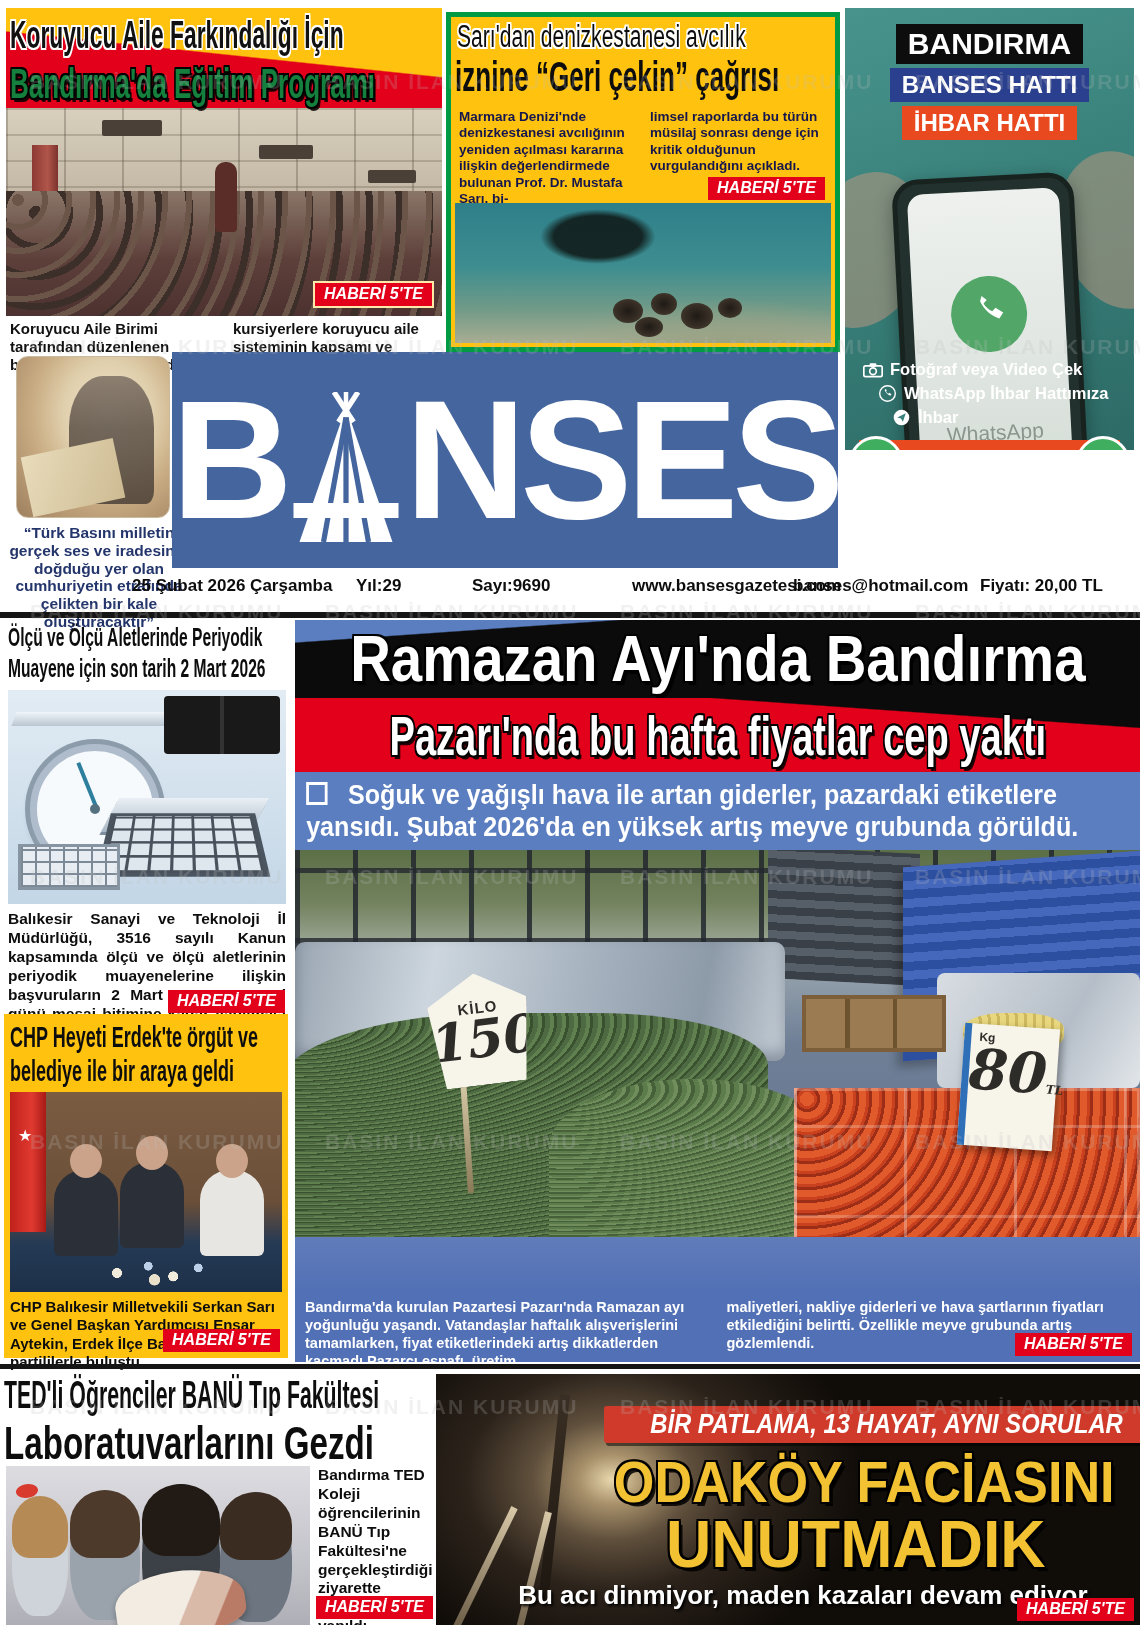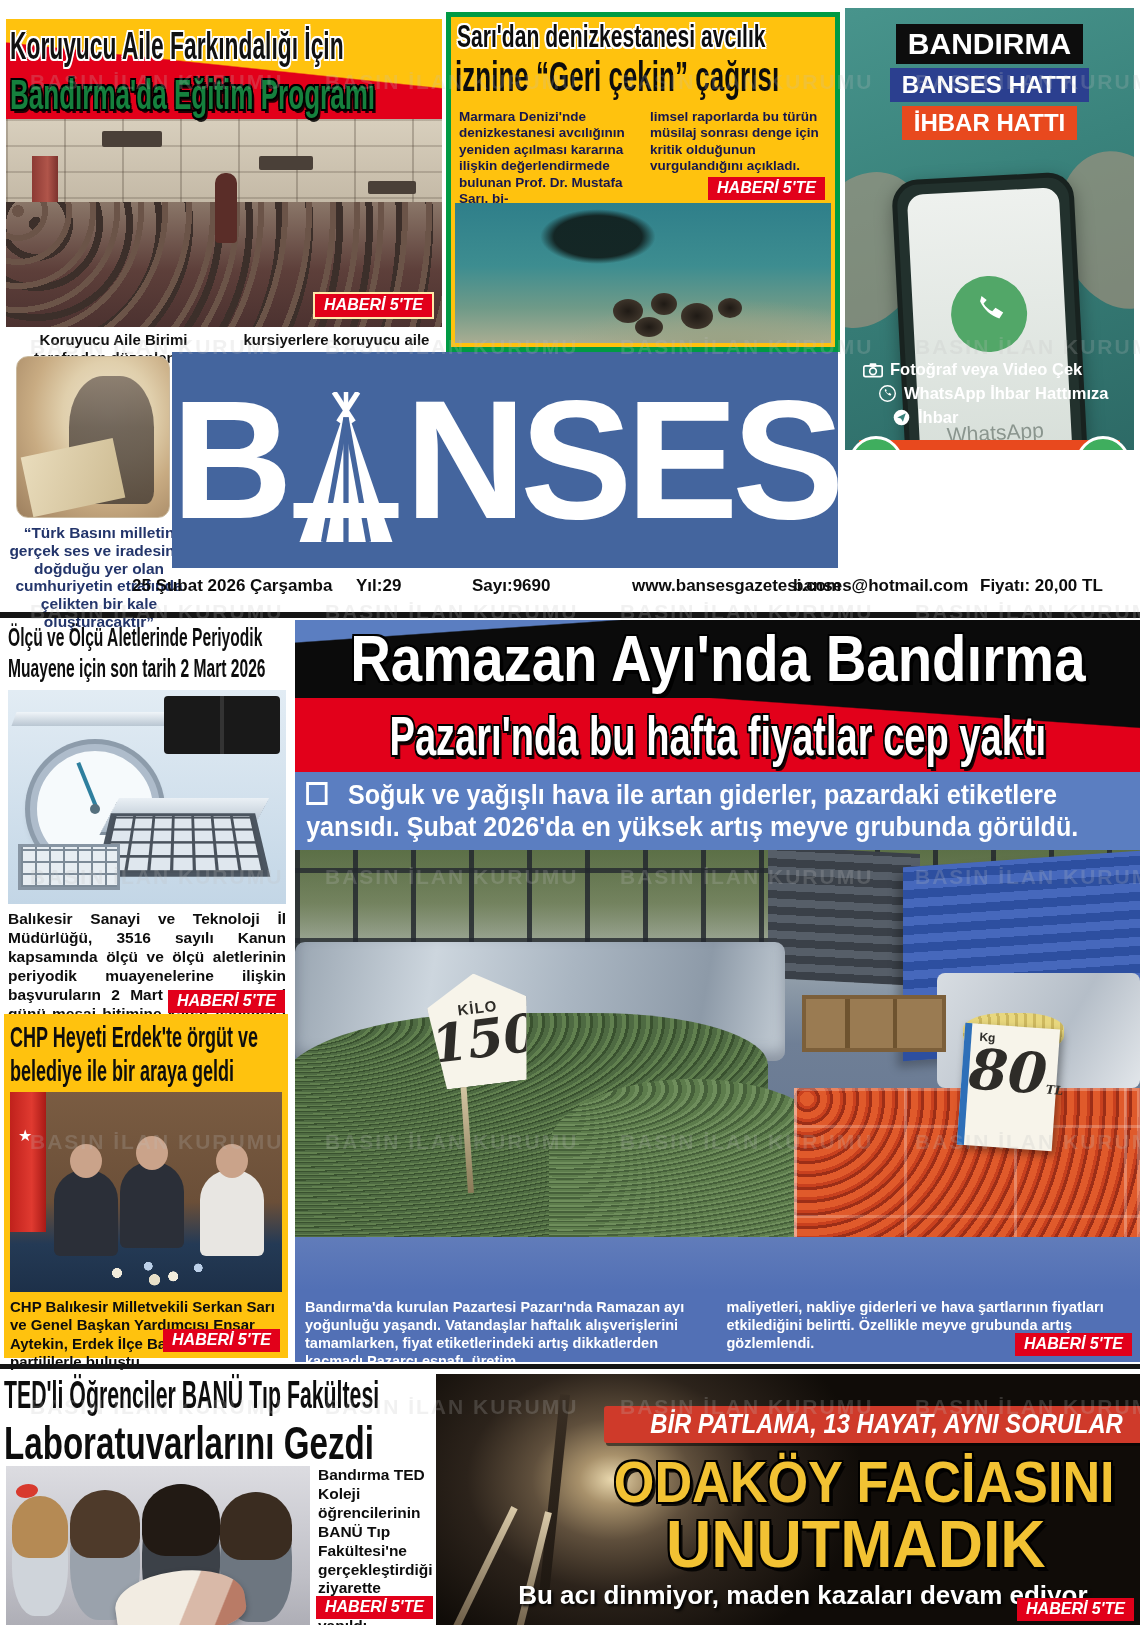--- a/index.html
+++ b/index.html
@@ -7,21 +7,21 @@
         font-family:"Liberation Sans",sans-serif;color:#111;}
   .abs{position:absolute;}
   .cx{display:inline-block;white-space:nowrap;transform-origin:0 50%;}
   .cxc{display:inline-block;white-space:nowrap;transform-origin:50% 50%;}
   .ow{text-shadow:-2px -2px 0 #fff,0 -2px 0 #fff,2px -2px 0 #fff,-2px 0 0 #fff,2px 0 0 #fff,-2px 2px 0 #fff,0 2px 0 #fff,2px 2px 0 #fff;}
   .ob{text-shadow:-2px -2px 0 #000,0 -2px 0 #000,2px -2px 0 #000,-2px 0 0 #000,2px 0 0 #000,-2px 2px 0 #000,0 2px 0 #000,2px 2px 0 #000,4px 4px 0 rgba(0,0,0,.85);}
   .badge{background:#e2001a;color:#fff;font-style:italic;font-weight:bold;font-size:16px;
          padding:2px 9px 3px;display:inline-block;letter-spacing:0;}
   h1,h2,h3,p{margin:0;}
   
-  .sk{left:6px;top:19px;width:436px;height:348px;text-align:center;}
+  .sk{left:6px;top:8px;width:436px;height:348px;}
   .sk-head{position:absolute;left:0;top:0;width:100%;height:100px;
            background:linear-gradient(186deg,#ffc20e 47%,#e2001a 48%);}
   .sk-h1{position:absolute;left:4px;top:6px;font-weight:bold;color:#111;font-size:38px;}
   .sk-h2{position:absolute;left:4px;top:52px;font-weight:bold;color:#15803d;font-size:42px;z-index:3;}
   .sk-photo{position:absolute;left:0;top:100px;width:100%;height:208px;overflow:hidden;
             background:linear-gradient(180deg,#cfc7b4 0%,#c9bfae 36%,#a99c8b 46%,#7e6f63 58%,#5d4f46 74%,#3f332e 100%);}
   .sk-ceiling{position:absolute;left:0;top:0;right:0;height:44%;
       background:repeating-linear-gradient(90deg,rgba(70,58,46,.28) 0 2px,transparent 2px 58px),
                  repeating-linear-gradient(180deg,rgba(70,58,46,.22) 0 2px,transparent 2px 26px),
                  linear-gradient(180deg,#d8cfbd,#c2b7a4);}
@@ -29,21 +29,21 @@
   .sk-curtain{position:absolute;left:6%;top:18%;width:26px;height:46%;background:linear-gradient(90deg,#8c3a34,#b0554a 60%,#7c322d);}
   .sk-crowd{position:absolute;left:0;right:0;top:40%;bottom:0;
       background:repeating-radial-gradient(circle 11px at 12px 9px,#6b5448 0 6px,transparent 6px 24px),
                  repeating-radial-gradient(circle 12px at 30px 22px,#3c2f2a 0 7px,transparent 7px 30px),
                  linear-gradient(180deg,#8a7668,#5d3f3a 55%,#4c3230);}
   .sk-speaker{position:absolute;left:48%;top:26%;width:22px;height:70px;border-radius:10px 10px 4px 4px;background:#5a2d28;}
   .sk-cap{position:absolute;left:4px;top:312px;width:430px;display:flex;gap:16px;font-weight:bold;font-size:15px;line-height:1.2;}
   .sk-cap div{flex:1;}
   
   .sd{left:446px;top:12px;width:394px;height:340px;background:#ffc20e;border:5px solid #009a44;box-sizing:border-box;}
-  .sd-h1{position:absolute;left:6px;top:2px;font-weight:bold;font-size:31px;color:#0d0d0d;}
+  .sd-h1{position:absolute;left:6px;top:2px;font-weight:normal;font-size:31px;color:#0d0d0d;}
   .sd-h2{position:absolute;left:4px;top:36px;font-weight:bold;font-size:42px;color:#0d0d0d;}
   .sd-body{position:absolute;left:8px;top:92px;width:372px;display:flex;gap:10px;
            font-weight:bold;font-size:13.5px;line-height:1.22;color:#16164e;}
   .sd-body div{flex:1;}
   .sd-badge{position:absolute;right:10px;top:160px;z-index:4;}
   .sd-photo{position:absolute;left:4px;bottom:4px;width:376px;height:140px;overflow:hidden;
      background:radial-gradient(ellipse 80px 38px at 38% 24%,rgba(16,28,26,.9) 55%,rgba(16,28,26,0) 72%),
                 radial-gradient(ellipse 60% 45% at 72% 100%,#9aa284 0%,rgba(154,162,132,0) 70%),
                 linear-gradient(180deg,#2f7f8a 0%,#3d8d90 45%,#6f9a88 75%,#a9ad92 100%);}
   .urchin{position:absolute;border-radius:50%;background:radial-gradient(#1f1a15,#4a3f33);}

